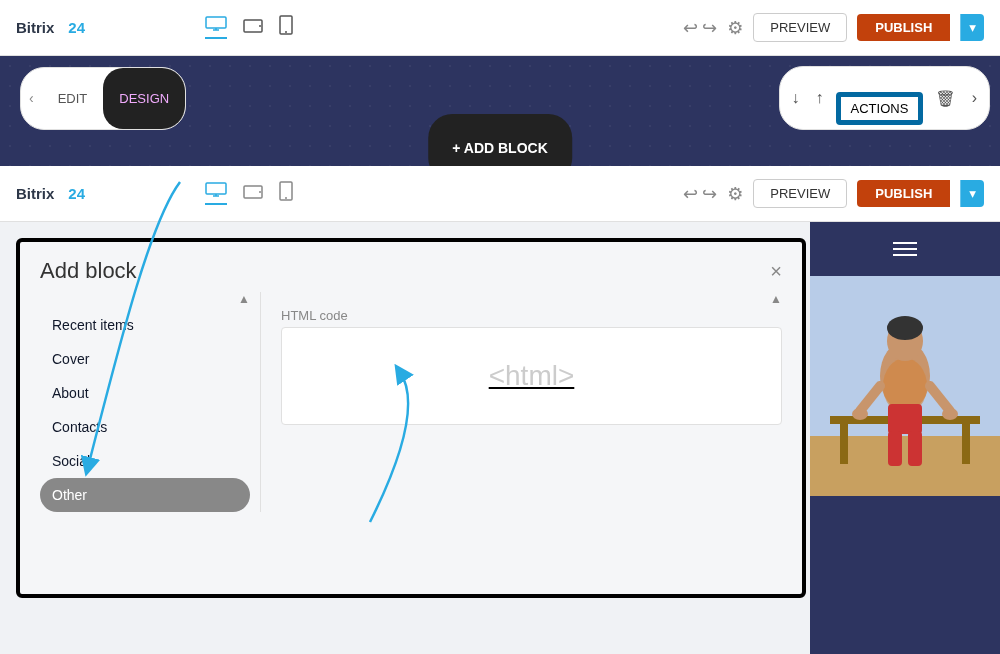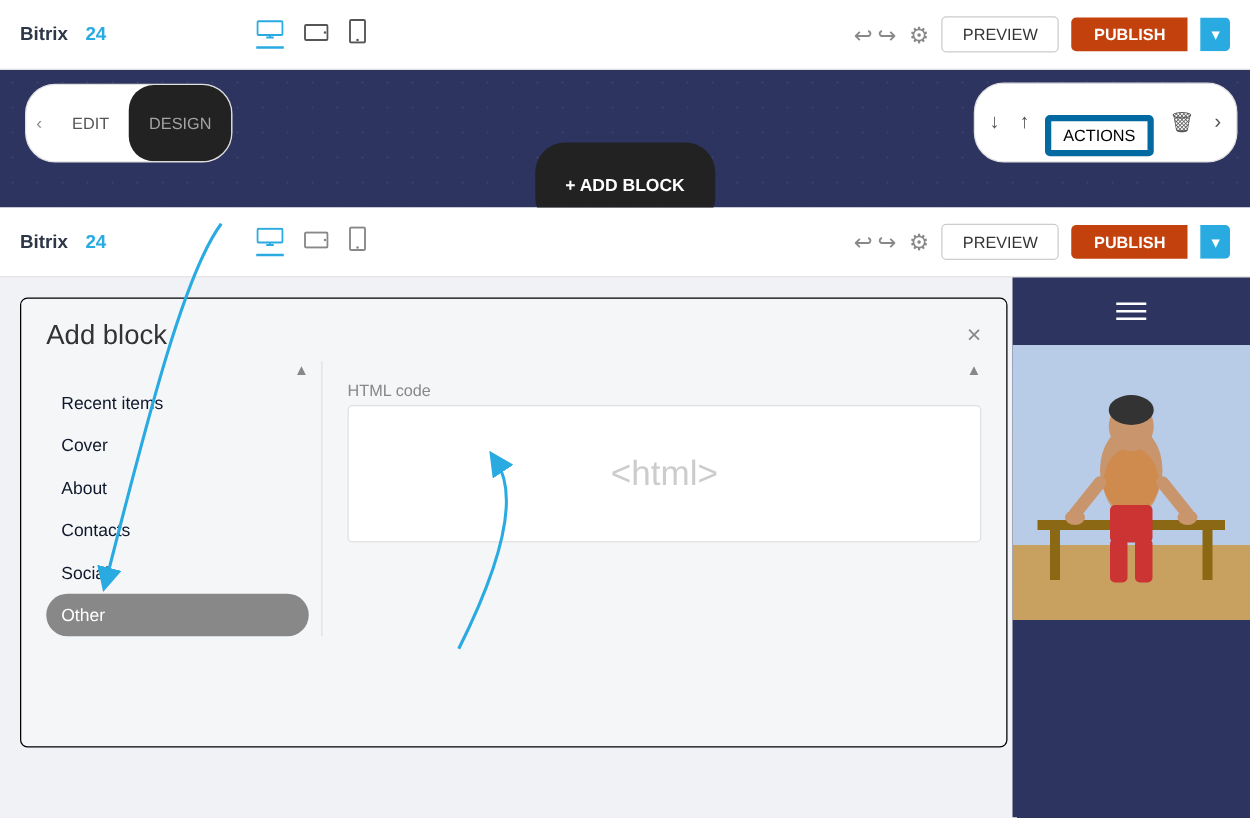--- a/index.html
+++ b/index.html
@@ -21,21 +21,21 @@
     .btn-gear { background: none; border: none; color: #888; font-size: 18px; cursor: pointer; }
     .btn-preview { background: #fff; border: 1px solid #ccc; color: #333; padding: 6px 16px; border-radius: 4px; cursor: pointer; font-size: 13px; font-weight: 500; }
     .btn-publish { background: #c2410c; border: none; color: #fff; padding: 6px 18px; border-radius: 4px 0 0 4px; cursor: pointer; font-size: 13px; font-weight: 600; }
     .btn-publish-caret { background: #29abe2; border: none; color: #fff; padding: 6px 8px; border-radius: 0 4px 4px 0; cursor: pointer; border-left: 1px solid rgba(255,255,255,0.3); }
     .edit-bar-inner {
       background: #fff; border-radius: 24px; border: 1px solid #e0e0e0;
       display: flex; align-items: center; overflow: hidden; margin-left: 20px;
     }
     .btn-edit-nav { background: none; border: none; color: #888; padding: 4px 8px; cursor: pointer; font-size: 14px; }
     .btn-edit { background: none; border: none; color: #555; padding: 8px 16px; cursor: pointer; font-size: 13px; font-weight: 500; }
-    .btn-design { background: #222; color: #a3a3a3; padding: 23px 16px; border: none; border-radius: 20px; cursor: pointer; font-size: 13px; font-weight: 500; }
+    .btn-design { background: #222; color: #f0abfc; padding: 23px 16px; border: none; border-radius: 20px; cursor: pointer; font-size: 13px; font-weight: 500; }
     .edit-bar-right {
       margin-left: auto; margin-right: 10px;
       background: #fff; border: 1px solid #e0e0e0; border-radius: 24px;
       display: flex; align-items: center; padding: 4px 8px; gap: 8px;
     }
     .bar-btn { background: none; border: none; color: #555; cursor: pointer; font-size: 16px; padding: 2px 4px; }
     .btn-actions { background: none; border: 5px solid #0369a1; border-radius: 4px; padding: 4px 10px; font-size: 13px; cursor: pointer; margin-top: 21px; }
 
     
     .hero-banner {
@@ -65,21 +65,21 @@
     .main-area {
       display: flex; height: calc(654px - 56px - 110px - 56px); position: relative;
     }
 
     
     .dialog-overlay {
       position: absolute; top: 0; left: 0; right: 0; bottom: 0;
       display: flex; align-items: flex-start; padding: 16px 16px 0 16px; z-index: 5;
     }
     .dialog {
-      background: #f5f6f8; border: 1px solid #000000; border-radius: 6px;
+      background: #f5f6f8; border: 4px solid #000000; border-radius: 6px;
       width: 790px; min-height: 360px; position: relative;
     }
     .dialog-header {
       display: flex; align-items: center; justify-content: space-between;
       padding: 16px 20px 8px 20px;
     }
     .dialog-title { font-size: 22px; color: #333; font-weight: 400; }
     .dialog-close { background: none; border: none; font-size: 20px; color: #888; cursor: pointer; }
     .dialog-body { display: flex; padding: 0 20px 16px; gap: 0; }
 
@@ -102,21 +102,21 @@
     .content-area {
       flex: 1; border-left: 1px solid #e0e0e0; padding-left: 20px; position: relative;
     }
     .content-scroll-btn {
       position: absolute; top: 0; right: 0; background: none; border: none; color: #888; cursor: pointer; font-size: 12px;
     }
     .content-section-title { font-size: 13px; color: #888; margin-bottom: 0; }
     .html-preview {
       background: #fff; border: 1px solid #e0e0e0; border-radius: 4px;
       display: flex; align-items: center; justify-content: center;
-      height: 110px; margin-top: 4px;
+      height: 98px; margin-top: 4px; text-decoration: underline;
     }
     .html-tag { font-size: 28px; color: #ccc; font-weight: 300; }
 
     
     .right-preview {
       position: absolute; right: 0; top: 0; width: 190px; height: 100%;
       background: #2d3460; overflow: hidden;
     }
     .right-preview-header {
       padding: 20px 16px; display: flex; align-items: center; justify-content: center;

